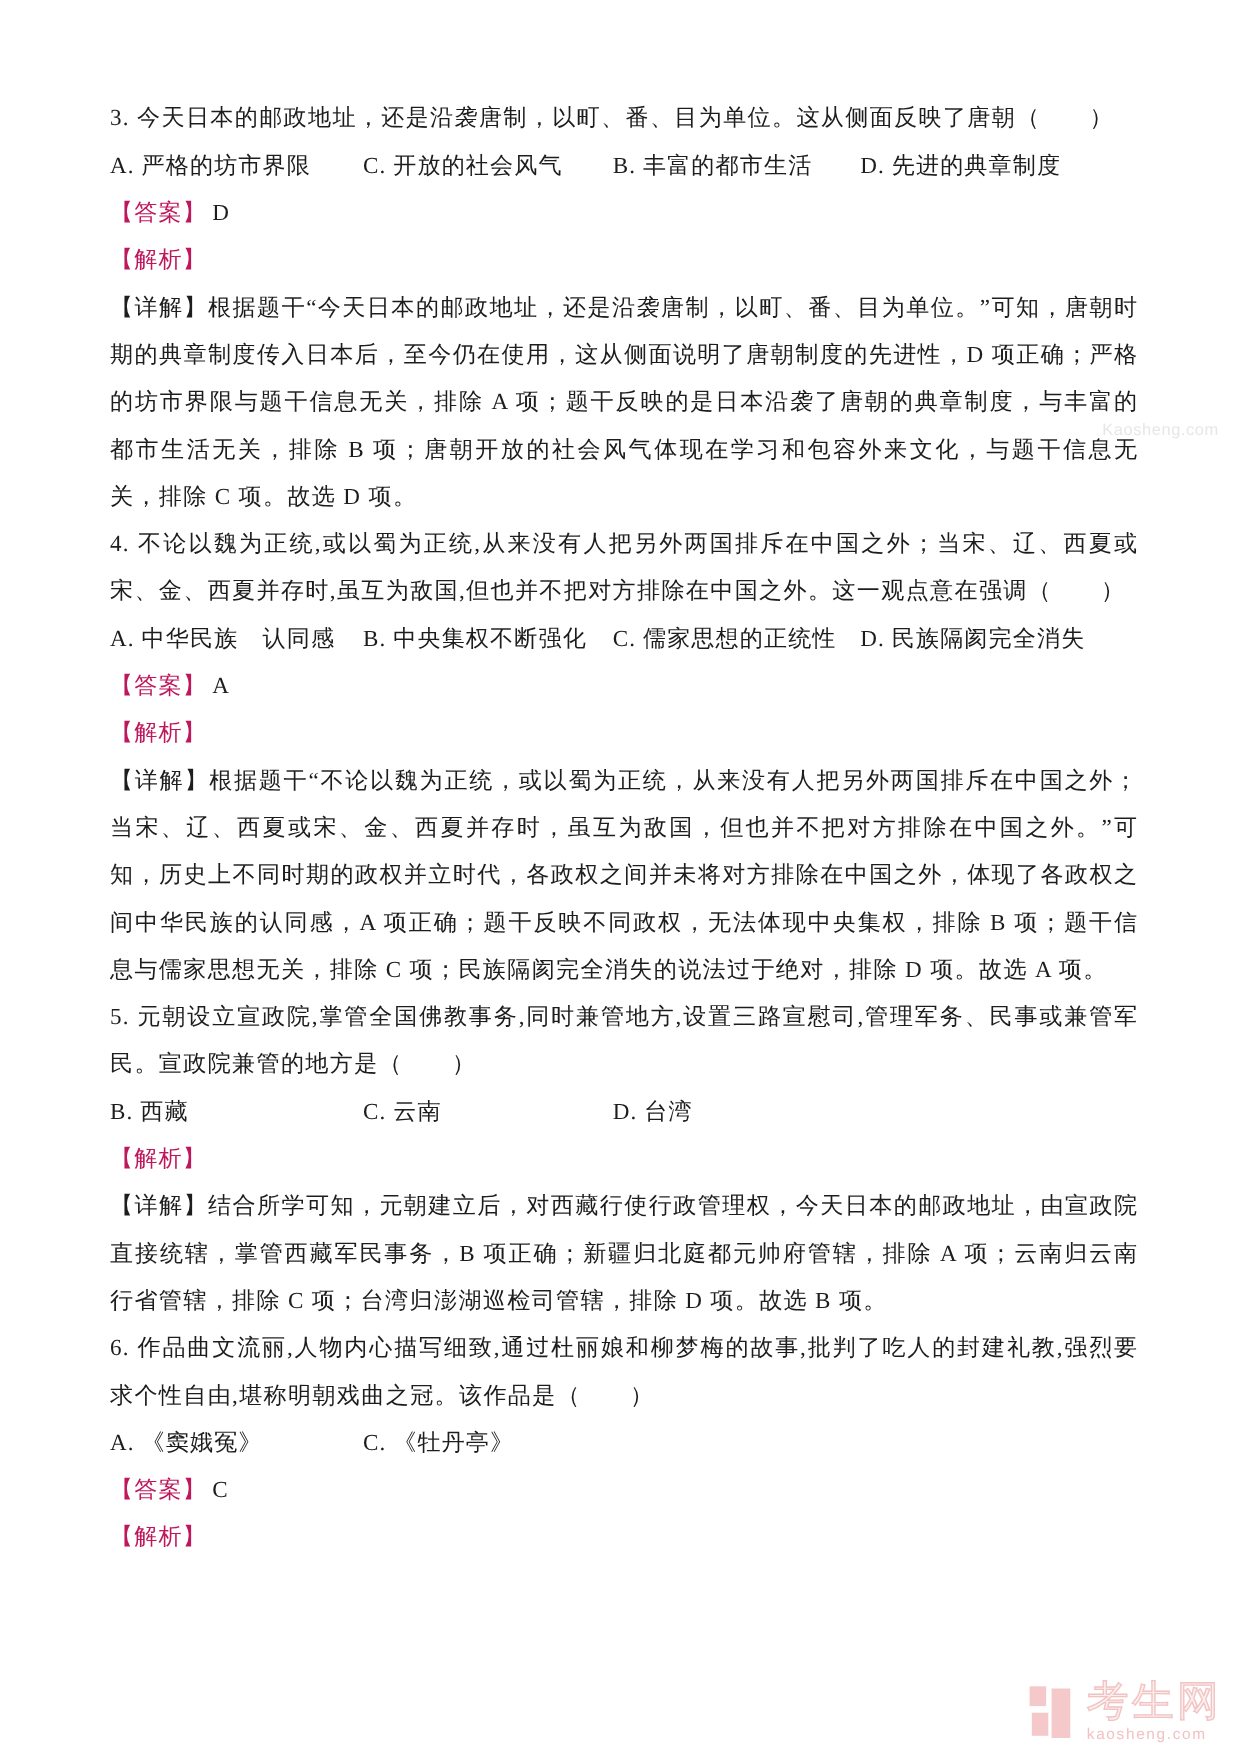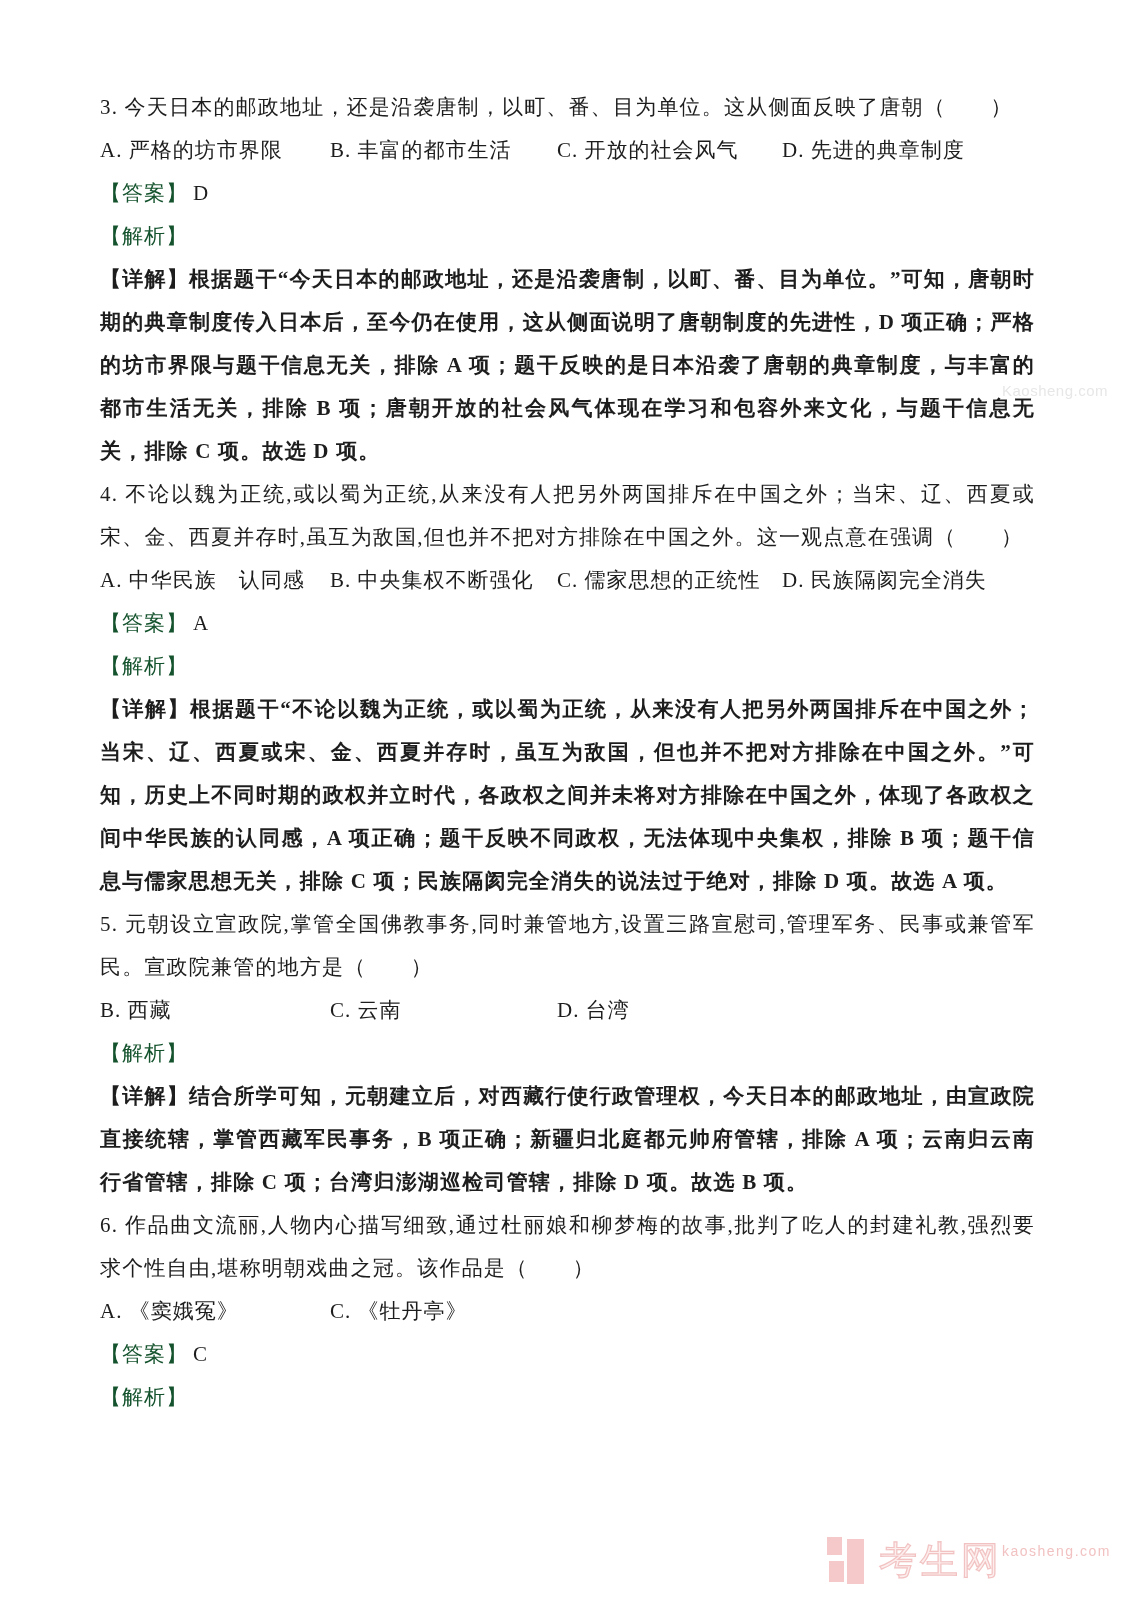--- a/index.html
+++ b/index.html
@@ -10,37 +10,37 @@
     overflow:hidden;
     font-family:"Liberation Serif","DejaVu Serif",serif;
     color:#1d1d1d;
     font-size:21px;
   }
   .content{padding:86px 96px 0 100px;}
   p{margin:0;}
   .qtext{line-height:43px;text-align:justify;letter-spacing:1.2px;}
   .opts{line-height:43px;display:grid;grid-template-columns:230px 227px 225px 1fr;letter-spacing:1px;}
   .ansline{line-height:43px;letter-spacing:1px;}
-  .blue{color:#14532d;}
+  .blue{color:#be185d;}
   .ansletter{margin-left:5px;color:#1d1d1d;}
-  .detail{line-height:43px;text-align:justify;letter-spacing:1.2px;font-weight:bold;}
+  .detail{line-height:43px;text-align:justify;letter-spacing:1.2px;}
   .inline-wm{
     position:absolute;left:1002px;top:382px;
     font-family:"Liberation Sans","DejaVu Sans",sans-serif;
     font-size:15px;color:#e7e7e7;letter-spacing:0.5px;
   }
   .brand{
     position:absolute;right:20px;bottom:16px;
     display:flex;align-items:center;gap:12px;
   }
   .logo{position:relative;width:40px;height:48px;}
   .logo .b1{position:absolute;left:0;top:1px;width:15px;height:18px;background:#f5c9c9;}
   .logo .b2{position:absolute;left:20px;top:3px;width:17px;height:45px;background:#f5c9c9;}
   .logo .b3{position:absolute;left:2px;top:25px;width:15px;height:21px;background:#f5c9c9;}
-  .brand-text{display:flex;flex-direction:row;}
+  .brand-text{display:flex;flex-direction:column;}
   .brand-cn{
     font-size:38px;line-height:38px;letter-spacing:3px;
     color:#fdeeee;-webkit-text-stroke:1.2px #f2c2c2;
     font-family:"Liberation Serif","DejaVu Serif",serif;
   }
   .brand-en{
     font-size:14px;line-height:16px;letter-spacing:1.5px;margin-top:2px;
     color:#f2c2c2;
     font-family:"Liberation Sans","DejaVu Sans",sans-serif;
   }
@@ -48,22 +48,22 @@
 </head>
 <body>
 
 <div class="page">
   <div class="content">
 
     <section>
       <p class="qtext">3. 今天日本的邮政地址，还是沿袭唐制，以町、番、目为单位。这从侧面反映了唐朝（　　）</p>
       <div class="opts">
         <span>A. 严格的坊市界限</span>
+        <span>C. 开放的社会风气</span>
         <span>B. 丰富的都市生活</span>
-        <span>C. 开放的社会风气</span>
         <span>D. 先进的典章制度</span>
       </div>
       <p class="ansline"><span class="blue">【答案】</span><span class="ansletter">D</span></p>
       <p class="ansline"><span class="blue">【解析】</span></p>
       <p class="detail">【详解】根据题干“今天日本的邮政地址，还是沿袭唐制，以町、番、目为单位。”可知，唐朝时期的典章制度传入日本后，至今仍在使用，这从侧面说明了唐朝制度的先进性，D 项正确；严格的坊市界限与题干信息无关，排除 A 项；题干反映的是日本沿袭了唐朝的典章制度，与丰富的都市生活无关，排除 B 项；唐朝开放的社会风气体现在学习和包容外来文化，与题干信息无关，排除 C 项。故选 D 项。</p>
     </section>
 
     <section>
       <p class="qtext">4. 不论以魏为正统,或以蜀为正统,从来没有人把另外两国排斥在中国之外；当宋、辽、西夏或宋、金、西夏并存时,虽互为敌国,但也并不把对方排除在中国之外。这一观点意在强调（　　）</p>
       <div class="opts">

